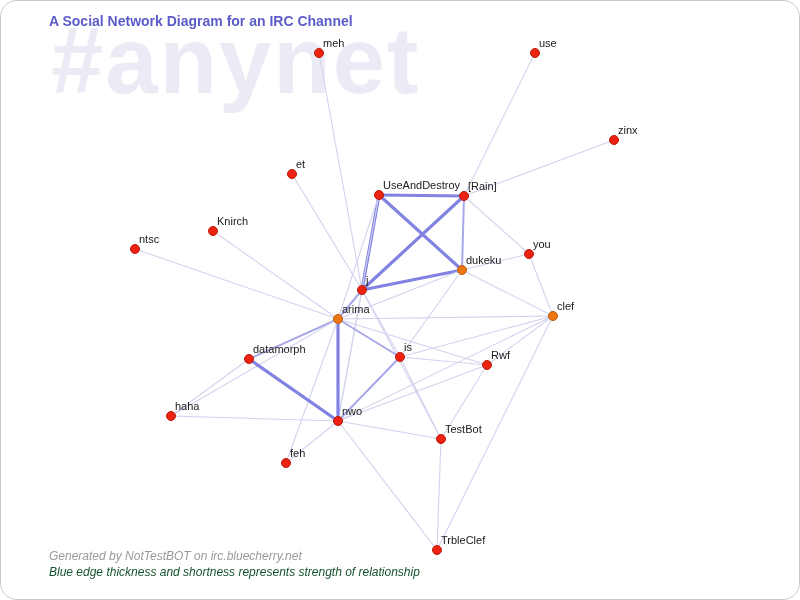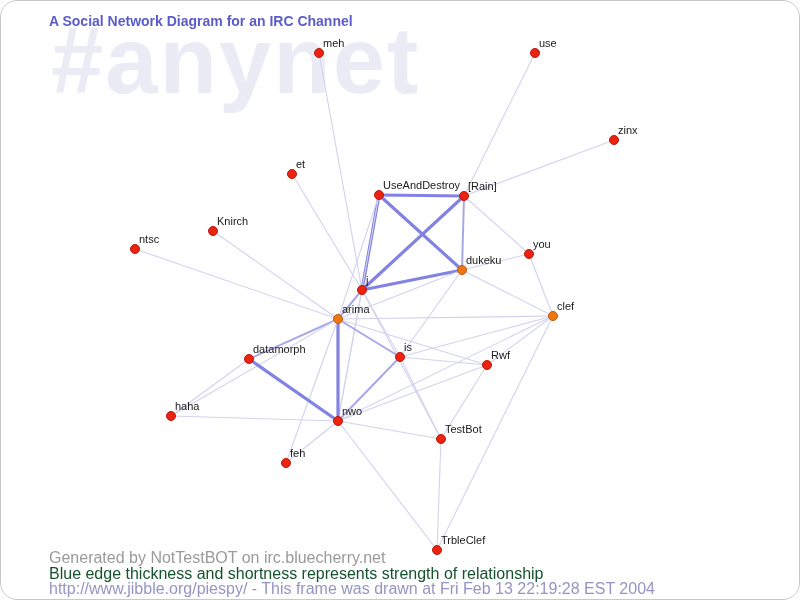--- a/index.html
+++ b/index.html
@@ -9,21 +9,21 @@
     overflow:hidden;font-family:"Liberation Sans", sans-serif;
   }
   #watermark{
     position:absolute;left:50px;top:6px;font-size:94px;font-weight:bold;
     letter-spacing:2px;user-select:none;pointer-events:none;
   }
   #title{
     position:absolute;left:48px;top:12px;font-size:14px;font-weight:bold;
   }
   #graph{position:absolute;left:0;top:0;}
-  .footer-line{position:absolute;left:48px;font-size:16px;}
+  .footer-line{position:absolute;left:48px;font-size:12px;font-style:italic;}
   #footer1{top:548px;}
   #footer2{top:564px;}
   #footer3{top:579px;}
 </style>
 </head>
 <body>
 
 <div id="frame">
   <div id="watermark" style="color: rgb(235, 235, 246);">#anynet</div>
   <div id="title" style="color: rgb(92, 92, 200);">A Social Network Diagram for an IRC Channel</div>
@@ -113,14 +113,13 @@
       <text x="403" y="350" fill="#1a1a1a" font-size="11px" font-family="&quot;Liberation Sans&quot;, sans-serif">is</text>
       <text x="490" y="358" fill="#1a1a1a" font-size="11px" font-family="&quot;Liberation Sans&quot;, sans-serif">Rwf</text>
       <text x="174" y="409" fill="#1a1a1a" font-size="11px" font-family="&quot;Liberation Sans&quot;, sans-serif">haha</text>
       <text x="341" y="414" fill="#1a1a1a" font-size="11px" font-family="&quot;Liberation Sans&quot;, sans-serif">nwo</text>
       <text x="444" y="432" fill="#1a1a1a" font-size="11px" font-family="&quot;Liberation Sans&quot;, sans-serif">TestBot</text>
       <text x="289" y="456" fill="#1a1a1a" font-size="11px" font-family="&quot;Liberation Sans&quot;, sans-serif">feh</text>
       <text x="440" y="543" fill="#1a1a1a" font-size="11px" font-family="&quot;Liberation Sans&quot;, sans-serif">TrbleClef</text>
     </svg>
   <div id="footer1" class="footer-line" style="color: rgb(154, 154, 154);">Generated by NotTestBOT on irc.bluecherry.net</div>
   <div id="footer2" class="footer-line" style="color: #14532d;">Blue edge thickness and shortness represents strength of relationship</div>
-  <div id="footer3" class="footer-line" style="color: rgb(149, 149, 197);">http://www.jibble.org/piespy/ - This frame was drawn at Fri Feb 13 22:19:28 EST 2004</div>
 </div>
 
 </body></html>

